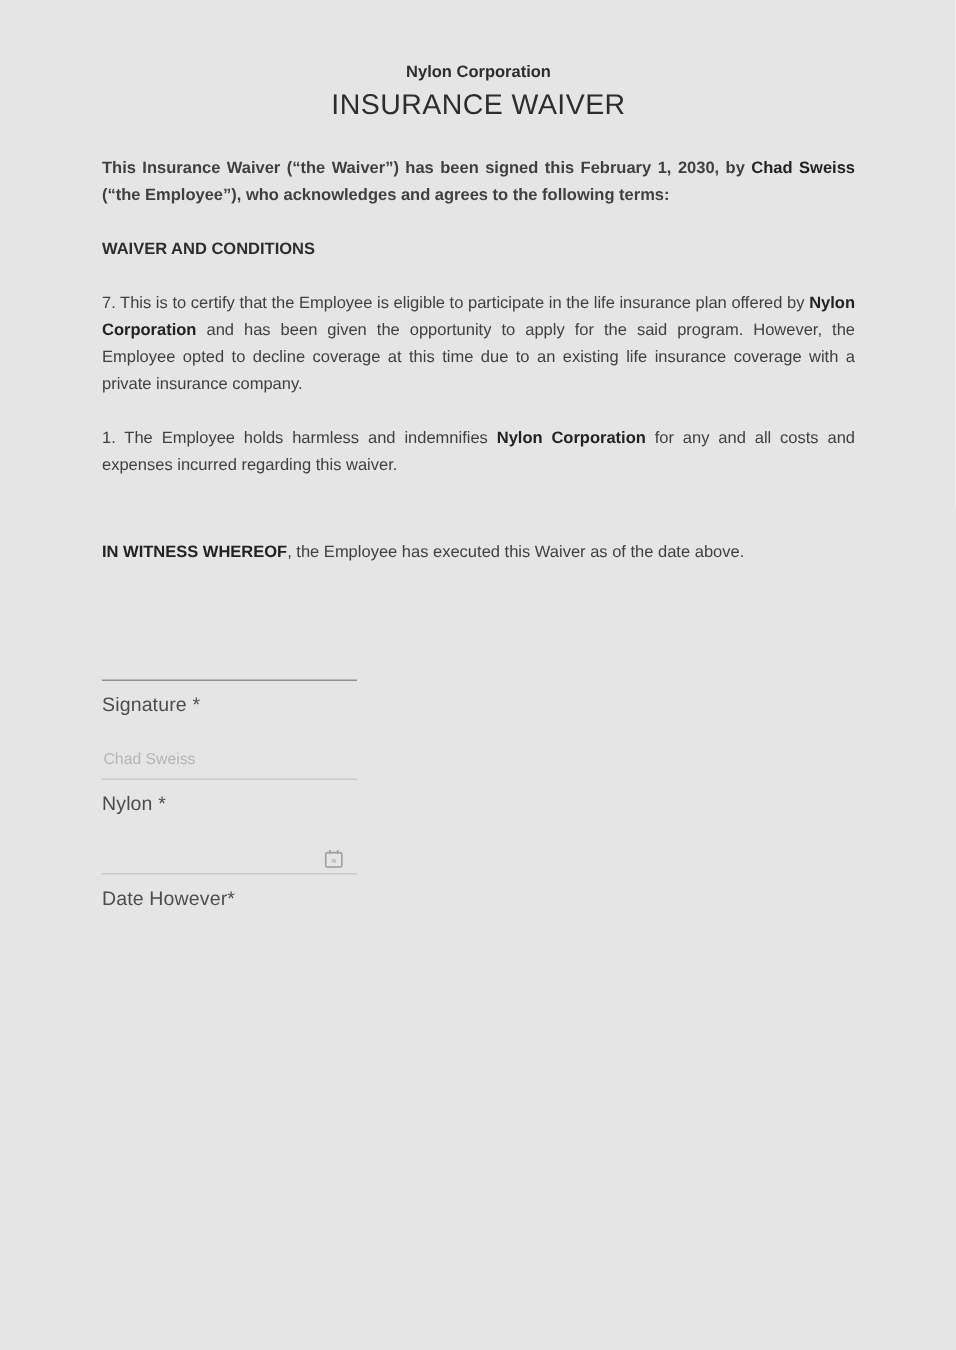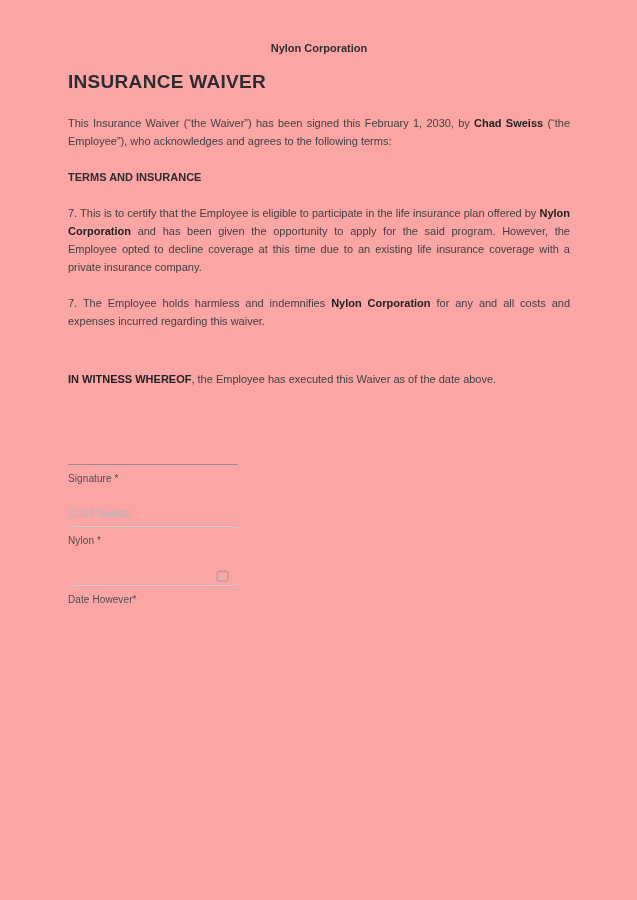--- a/index.html
+++ b/index.html
@@ -3,32 +3,32 @@
 <meta charset="utf-8">
 <style>
   * { box-sizing: border-box; margin: 0; padding: 0; }
   html, body { background: #ffffff; }
   body {
     width: 637px; height: 900px;
     font-family: "Liberation Sans", "DejaVu Sans", sans-serif;
     color: #3f3f3f;
     overflow: hidden;
   }
-  .page { width: 637px; height: 900px; background: #fca5a5; padding: 42px 67px 0 68px; }
+  .page { width: 637px; height: 900px; background: #e5e5e5; padding: 42px 67px 0 68px; }
   .company { font-size: 11px; font-weight: 700; text-align: center; color: #2d2d2d; }
-  .doc-title { font-size: 19px; font-weight: 700; text-align: left; color: #2d2d2d; margin-top: 17px; letter-spacing: 0.3px; }
+  .doc-title { font-size: 19px; font-weight: 400; text-align: center; color: #2d2d2d; margin-top: 6px; letter-spacing: 0.3px; }
   .para { font-size: 11px; line-height: 18px; text-align: justify; color: #404040; margin-top: 18px; }
   .para b { color: #222222; }
-  .intro { margin-top: 21px; }
+  .intro { margin-top: 21px; font-weight: bold; }
   .section-heading { font-size: 11px; line-height: 18px; font-weight: 700; color: #2d2d2d; margin-top: 18px; }
   .witness { margin-top: 40px; }
   .form-area { margin-top: 76px; }
   .field { width: 170px; }
   .sig-line { width: 170px; height: 0; border-top: 1px solid #8f8f8f; }
-  .field-label { font-size: 10px; color: #4c4c4c; margin-top: 8px; letter-spacing: 0.1px; }
+  .field-label { font-size: 13px; color: #4c4c4c; margin-top: 8px; letter-spacing: 0.1px; }
   .name-field { margin-top: 20px; }
   .text-input {
     display: block; width: 170px; border: none; outline: none;
     border-bottom: 1px solid #c9c9c9;
     font-family: "Liberation Sans", "DejaVu Sans", sans-serif;
     font-size: 10.5px; color: #555555; padding: 3px 0 7px 1px; background: transparent;
   }
   .text-input::placeholder { color: #b5b5b5; opacity: 1; }
   .date-field { margin-top: 19px; }
   .date-row {
@@ -46,24 +46,24 @@
 <body>
 
 <div class="page">
 
   <div class="company">Nylon Corporation</div>
 
   <div class="doc-title">INSURANCE WAIVER</div>
 
   <p class="para intro"><span>This Insurance Waiver (“the Waiver”) has been signed this February 1, 2030, by </span><b>Chad Sweiss</b><span> (“the Employee”), who acknowledges and agrees to the following terms:</span></p>
 
-  <p class="section-heading">TERMS AND INSURANCE</p>
+  <p class="section-heading">WAIVER AND CONDITIONS</p>
 
   <p class="para"><span>7. This is to certify that the Employee is eligible to participate in the life insurance plan offered by </span><b>Nylon Corporation</b><span> and has been given the opportunity to apply for the said program. However, the Employee opted to decline coverage at this time due to an existing life insurance coverage with a private insurance company.</span></p>
-  <p class="para"><span>7. The Employee holds harmless and indemnifies </span><b>Nylon Corporation</b><span> for any and all costs and expenses incurred regarding this waiver.</span></p>
+  <p class="para"><span>1. The Employee holds harmless and indemnifies </span><b>Nylon Corporation</b><span> for any and all costs and expenses incurred regarding this waiver.</span></p>
 
   <p class="para witness"><b>IN WITNESS WHEREOF</b><span>, the Employee has executed this Waiver as of the date above.</span></p>
 
   <div class="form-area">
 
     <div class="field">
       <div class="sig-line"></div>
       <div class="field-label">Signature *</div>
     </div>
 

